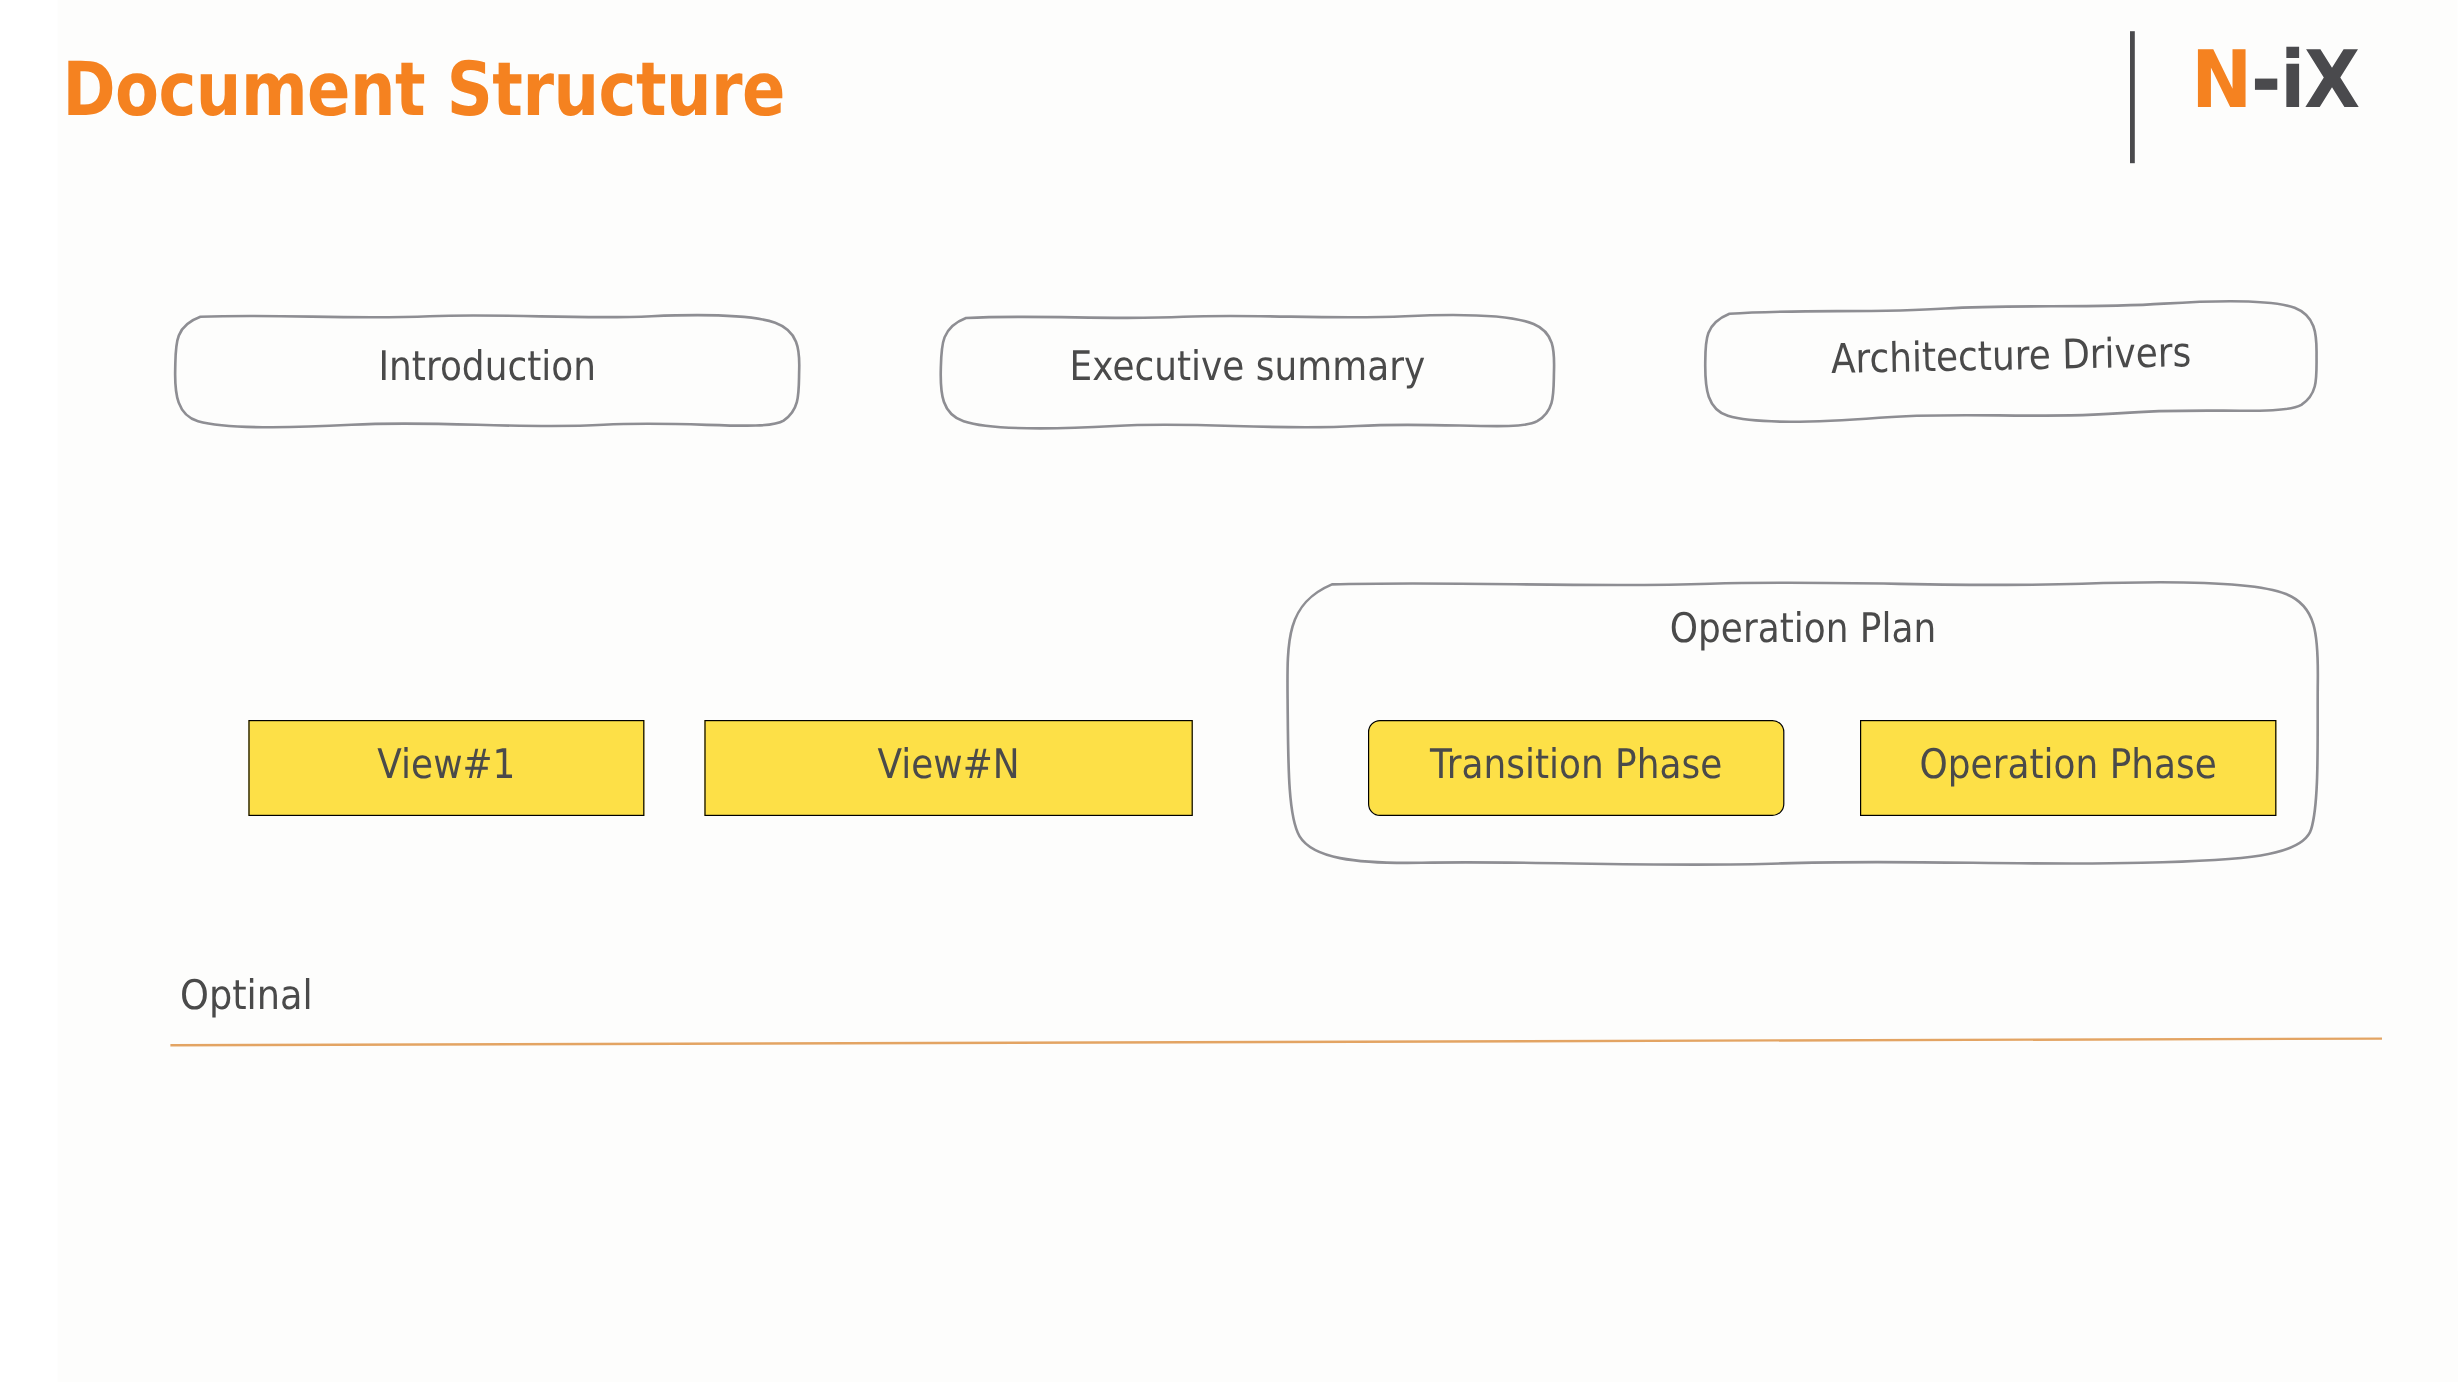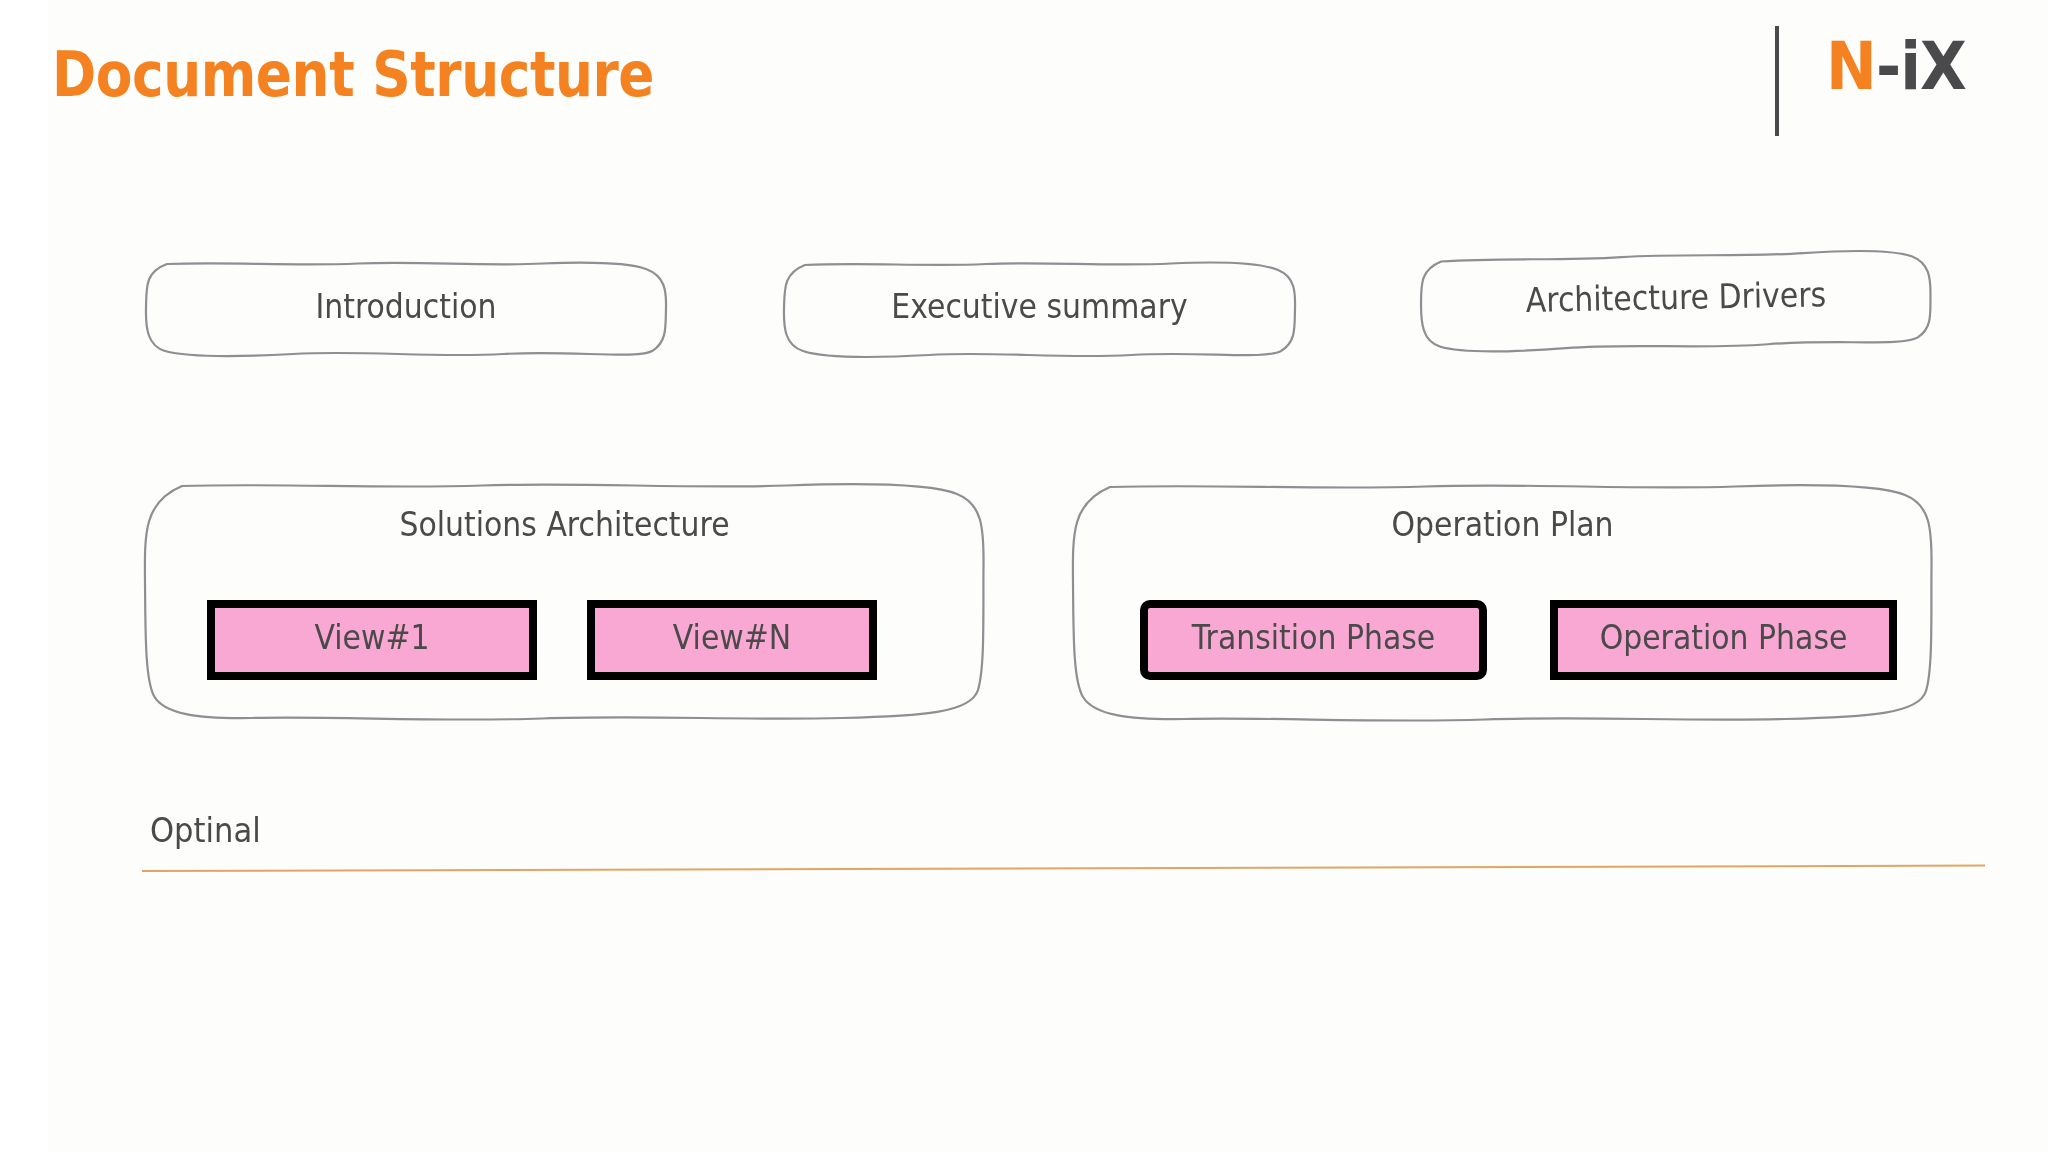--- a/index.html
+++ b/index.html
@@ -92,22 +92,22 @@
     top: 50%;
     margin-top: -23px;
   }
   .sketchbox.group .label {
     top: 22px;
   }
 
   
   .innerbox {
     position: absolute;
-    border: 8px solid #000000;
-    background: #f9a8d4;
+    border: 1px solid #000000;
+    background: #fde047;
     box-sizing: border-box;
   }
   .innerbox .label {
     position: absolute;
     left: 0;
     right: 0;
     top: 50%;
     margin-top: -23px;
     text-align: center;
     color: #4a4a4a;
@@ -178,36 +178,26 @@
   <div class="sketchbox simple" style="left:1418px; top:252px; width:516px; height:95px; transform: rotate(-1.1deg);">
     <svg viewBox="0 0 516 95" preserveAspectRatio="none">
       <path d="M 24 5 C 84 2, 144 7, 204 4 C 264 1.5, 326 6.5, 386 3.5 C 442 1, 478 2.5, 495 9
                C 512 16, 513 31, 512.5 48 C 512 67, 513.5 81, 499 90
                C 483 99, 419 90, 349 94 C 279 98, 214 90, 147 94 C 84 97.5, 39 96, 21 90
                C 4 84, 2.5 67, 3 47 C 3.5 27, 3 13, 24 5 Z" fill="none" stroke="#8e8e93" stroke-width="2.2" stroke-linejoin="round"></path>
     </svg>
     <div class="label">Architecture Drivers</div>
   </div>
 
-  <div class="sketchbox group" style="left:142px; top:482px; width:845px; height:240px;">
-    <svg viewBox="0 0 845 240" preserveAspectRatio="none">
-      <path d="M 40 4 C 140 1, 240 7, 340 3.5 C 440 0, 545 7, 645 3.5 C 730 0.5, 790 2, 815 12
-               C 840 22, 842 45, 841.5 85 C 841 130, 843 185, 836 208
-               C 829 231, 780 234, 700 236 C 600 238.5, 500 233, 400 236.5
-               C 300 240, 190 234, 110 236 C 55 237, 22 232, 12 214
-               C 3 197, 3.5 150, 3 100 C 2.5 50, 2 20, 40 4 Z" fill="none" stroke="#8e8e93" stroke-width="2.2" stroke-linejoin="round"></path>
-    </svg>
-    <div class="label">Solutions Architecture</div>
-  </div>
 
   <div class="innerbox" style="left:207px; top:600px; width:330px; height:80px;">
     <div class="label">View#1</div>
   </div>
 
-  <div class="innerbox" style="left:587px; top:600px; width:290px; height:80px;">
+  <div class="innerbox" style="left:587px; top:600px; width:407px; height:80px;">
     <div class="label">View#N</div>
   </div>
 
   <div class="sketchbox group" style="left:1070px; top:482px; width:865px; height:240px;">
     <svg viewBox="0 0 865 240" preserveAspectRatio="none">
       <path d="M 40 5 C 145 2, 250 8, 355 4.5 C 460 1, 565 8, 665 4.5 C 750 1.5, 810 3, 835 13
                C 860 23, 862 46, 861.5 86 C 861 131, 863 186, 856 209
                C 849 232, 798 235, 715 237 C 615 239.5, 515 234, 415 237.5
                C 312 241, 200 235, 115 237 C 58 238, 24 233, 13 215
                C 3 198, 3.5 151, 3 101 C 2.5 51, 2 21, 40 5 Z" fill="none" stroke="#8e8e93" stroke-width="2.2" stroke-linejoin="round"></path>

